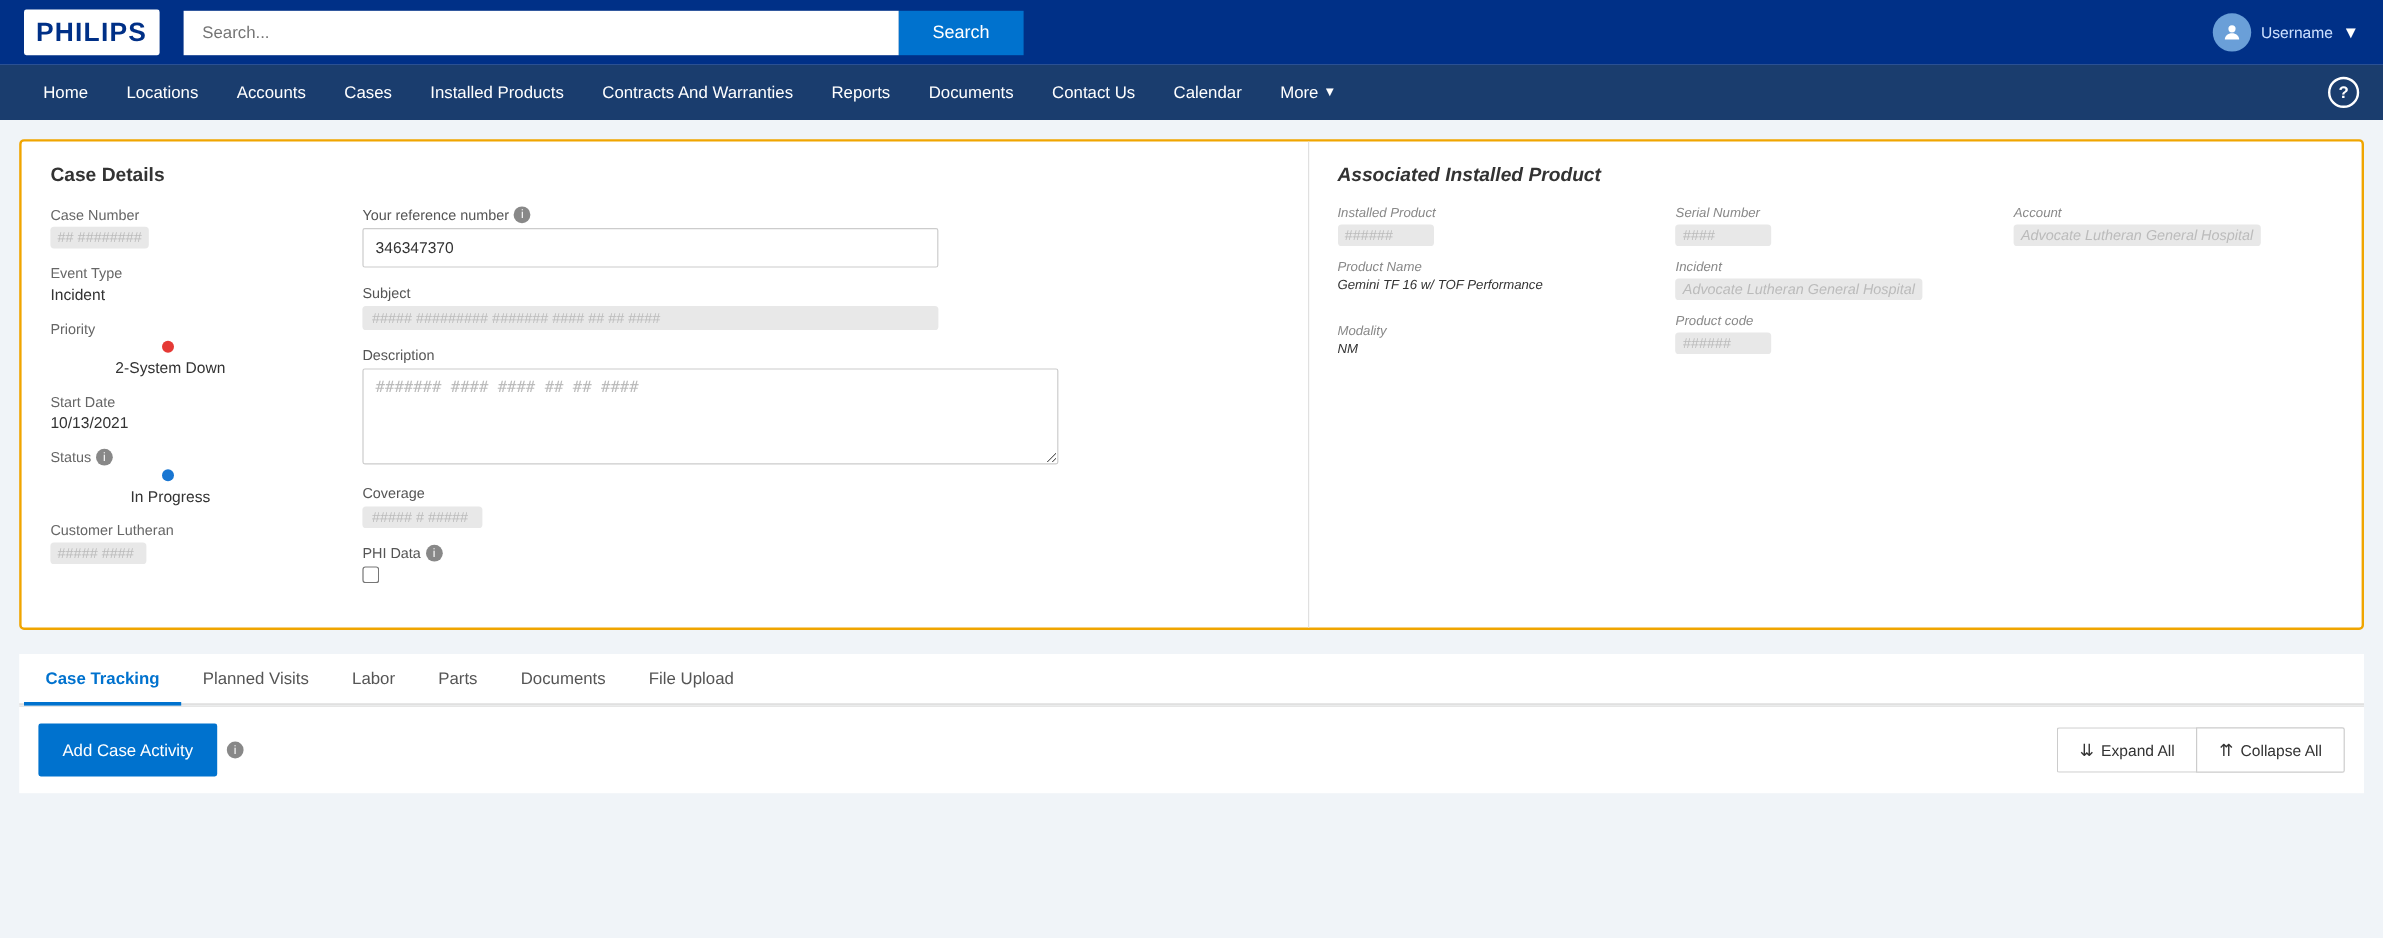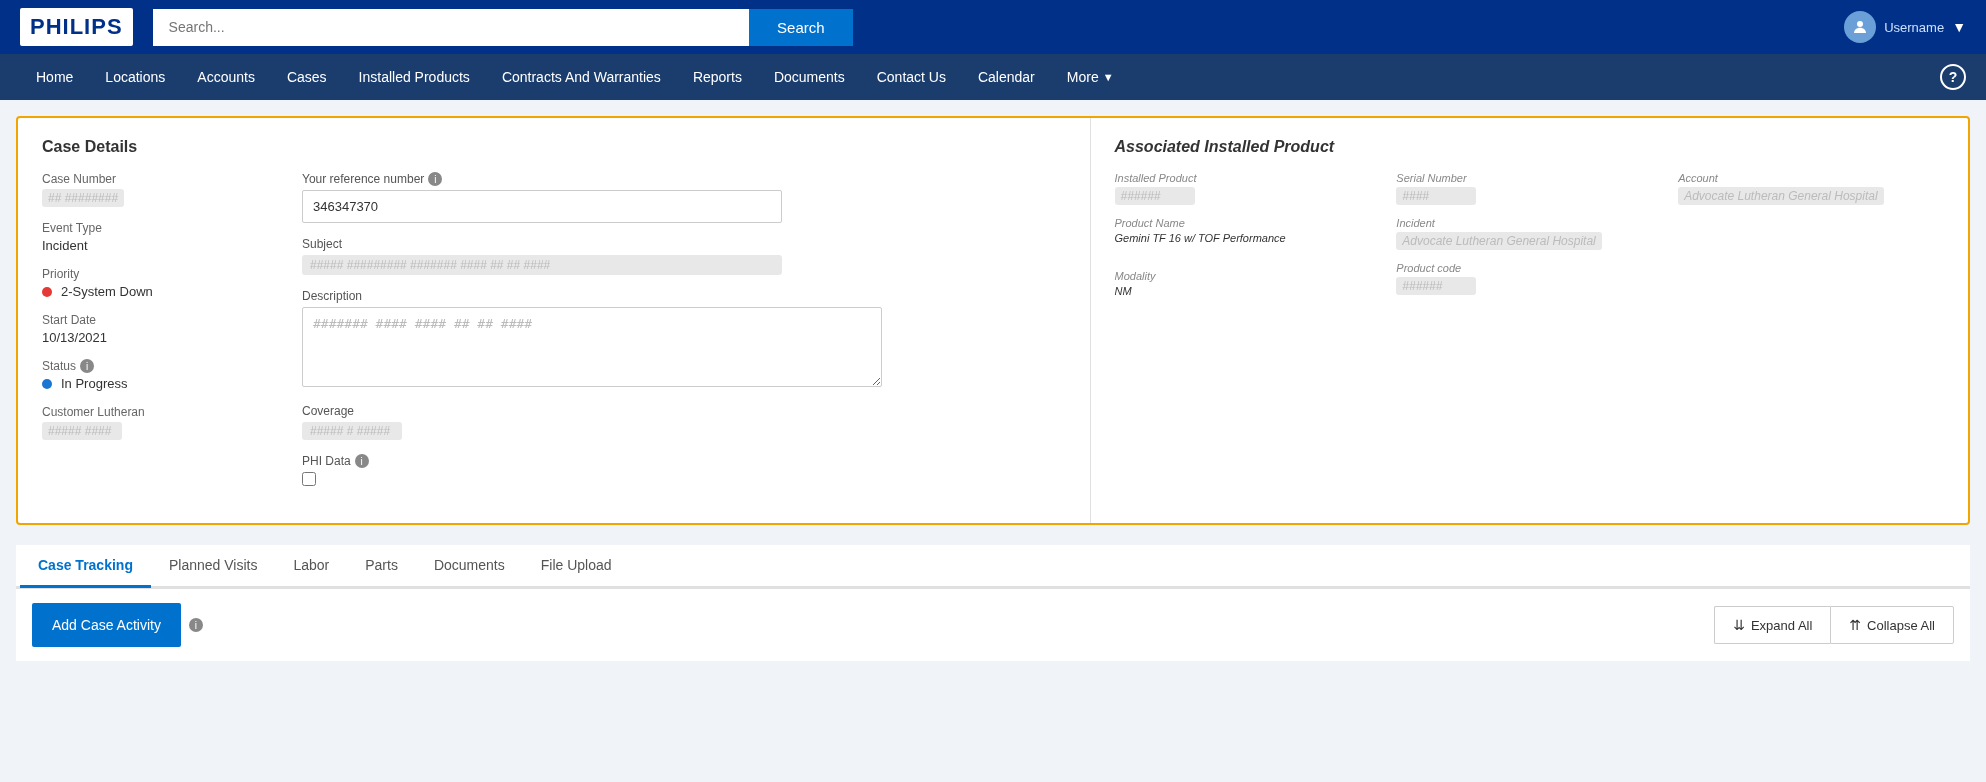--- a/index.html
+++ b/index.html
@@ -155,20 +155,21 @@
       height: 10px;
       border-radius: 50%;
       margin-right: 4px;
     }
     .dot-red { background: #e53935; }
     .dot-blue { background: #1976d2; }
     .status-value {
       display: flex;
       align-items: center;
       gap: 5px;
+      flex-direction: column;
     }
     .info-icon {
       display: inline-flex;
       width: 14px;
       height: 14px;
       background: #888;
       color: white;
       border-radius: 50%;
       font-size: 10px;
       align-items: center;

